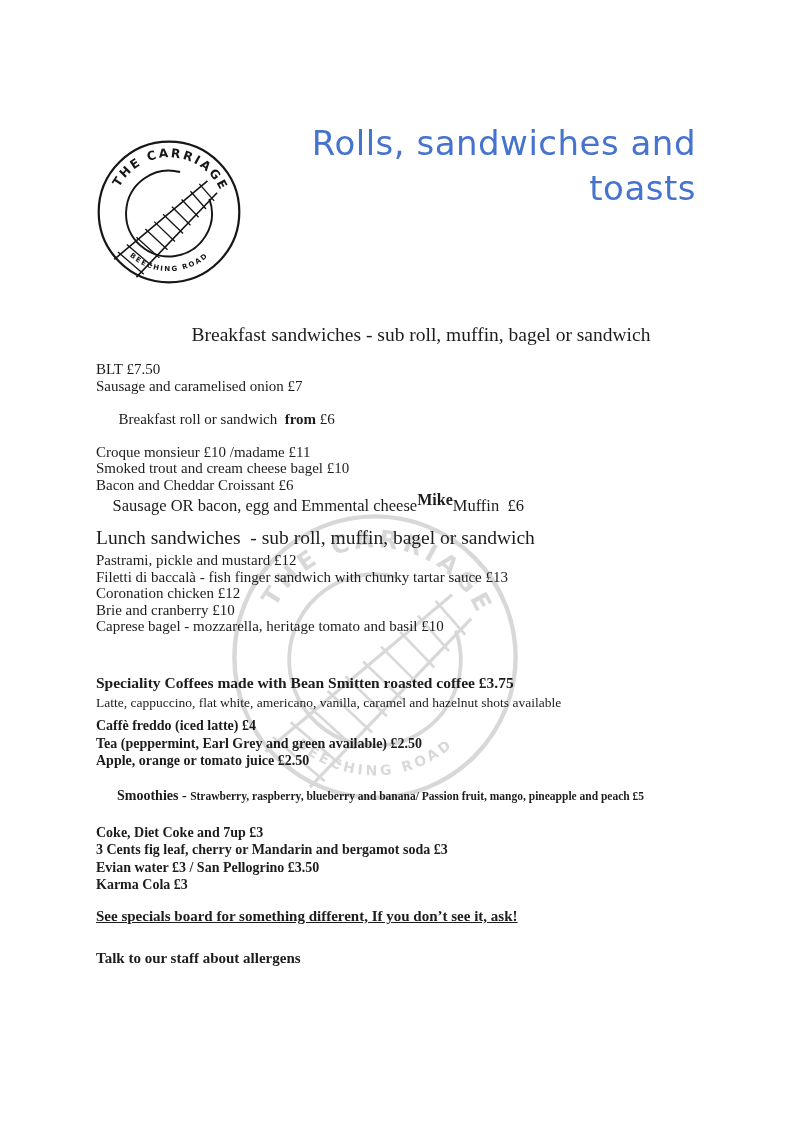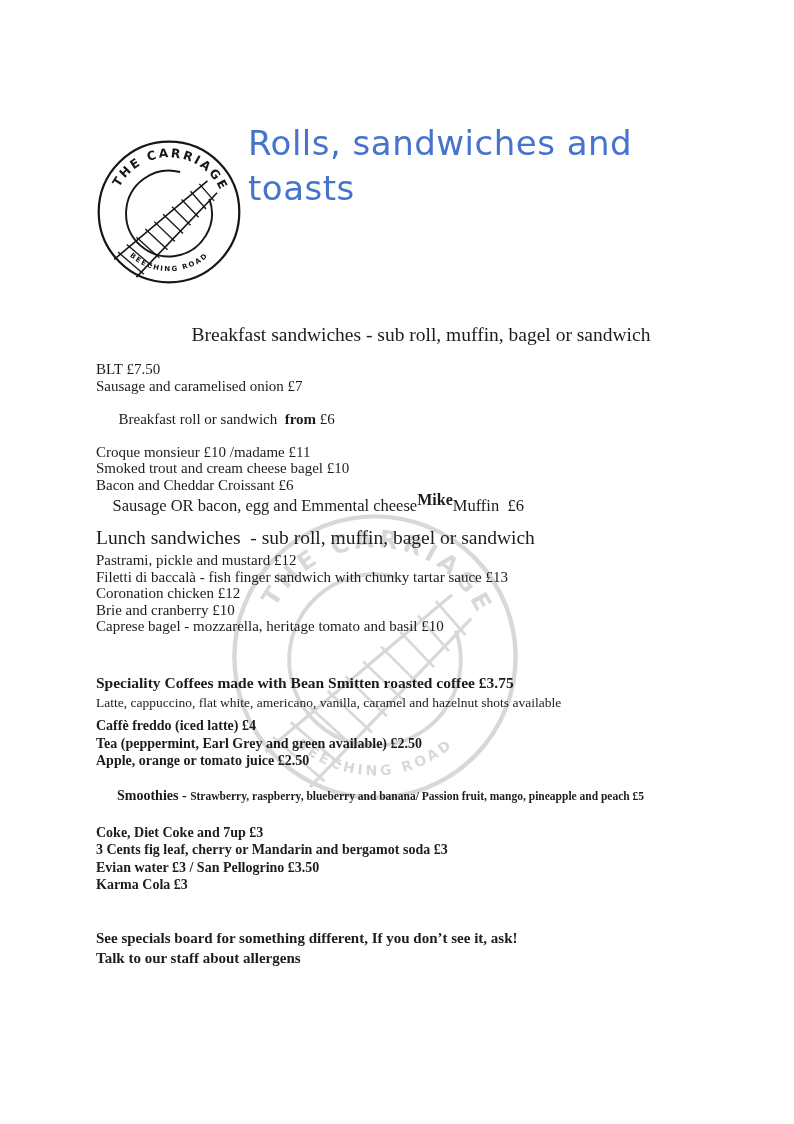--- a/index.html
+++ b/index.html
@@ -14,22 +14,22 @@
   .abs{position:absolute;left:96px;width:650px;z-index:2;}
   .prewrap{white-space:pre-wrap;}
 
   
   .logo{position:absolute;left:95px;top:138px;width:148px;height:148px;z-index:2;}
   .watermark{position:absolute;left:227px;top:509px;width:296px;height:296px;opacity:0.16;z-index:1;}
   .logo svg,.watermark svg{width:100%;height:100%;display:block;}
 
   
   .title{
-    position:absolute;left:248px;top:121px;width:430px;z-index:2;
-    margin:0;text-align:left;
+    position:absolute;left:266px;top:121px;width:430px;z-index:2;
+    margin:0;text-align:right;
     font-family:"DejaVu Sans","Liberation Sans",sans-serif;
     font-weight:400;font-size:34px;line-height:45px;letter-spacing:0.5px;
   }
 
   .sec-heading{font-size:19.5px;font-weight:400;margin:0;line-height:24px;}
   .h-breakfast{top:323px;text-align:center;}
   .h-lunch{top:510px;margin-top:16px;}
 
   .item-block .line{font-size:15px;line-height:16.5px;}
   .items-breakfast{top:361px;}
@@ -39,21 +39,21 @@
   .muffin-line sup{font-size:16px;font-weight:700;vertical-align:6px;line-height:0;}
 
   .coffee-h{top:673px;font-size:15.5px;font-weight:700;line-height:20px;}
   .coffee-sub{top:694px;font-size:13.5px;line-height:18px;}
 
   .drinks{top:717px;font-weight:700;}
   .drinks .line{font-size:14px;line-height:17.6px;}
   .drinks .small{font-size:11.5px;}
 
   .note{font-size:15px;font-weight:700;line-height:20px;}
-  .note-specials{top:928px;}
+  .note-specials{top:906px;text-decoration:underline;}
   .note-allergens{top:948px;}
 
   .logo-stroke{fill:none;stroke:#161616;}
   .logo-text{fill:#161616;font-family:"DejaVu Sans","Liberation Sans",sans-serif;}
 </style>
 </head>
 <body>
 
 <div class="page">
 

